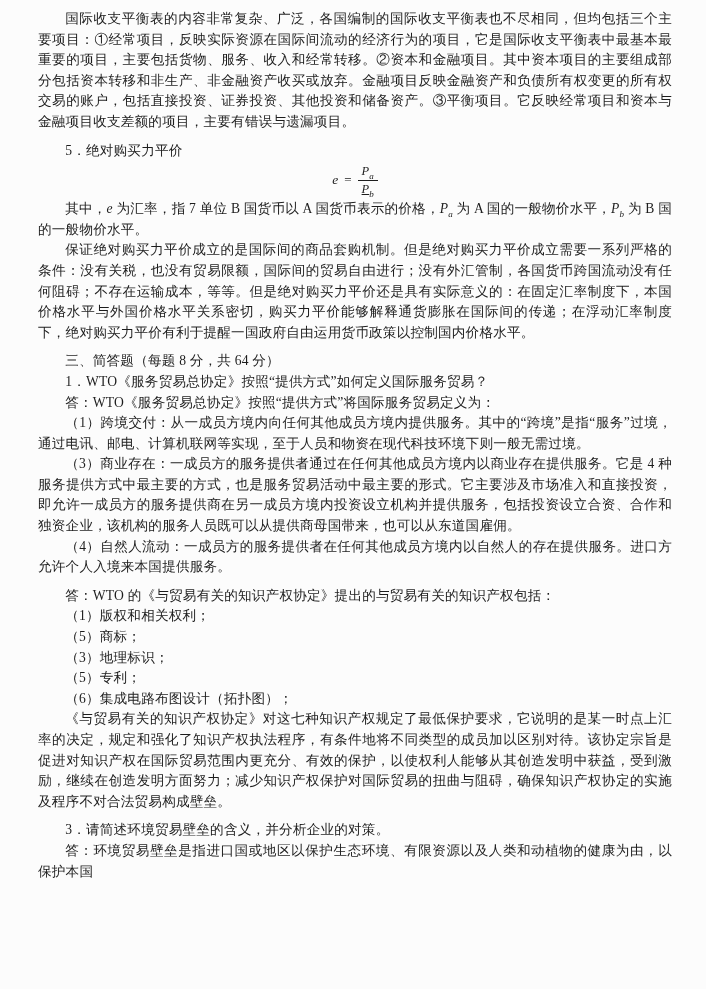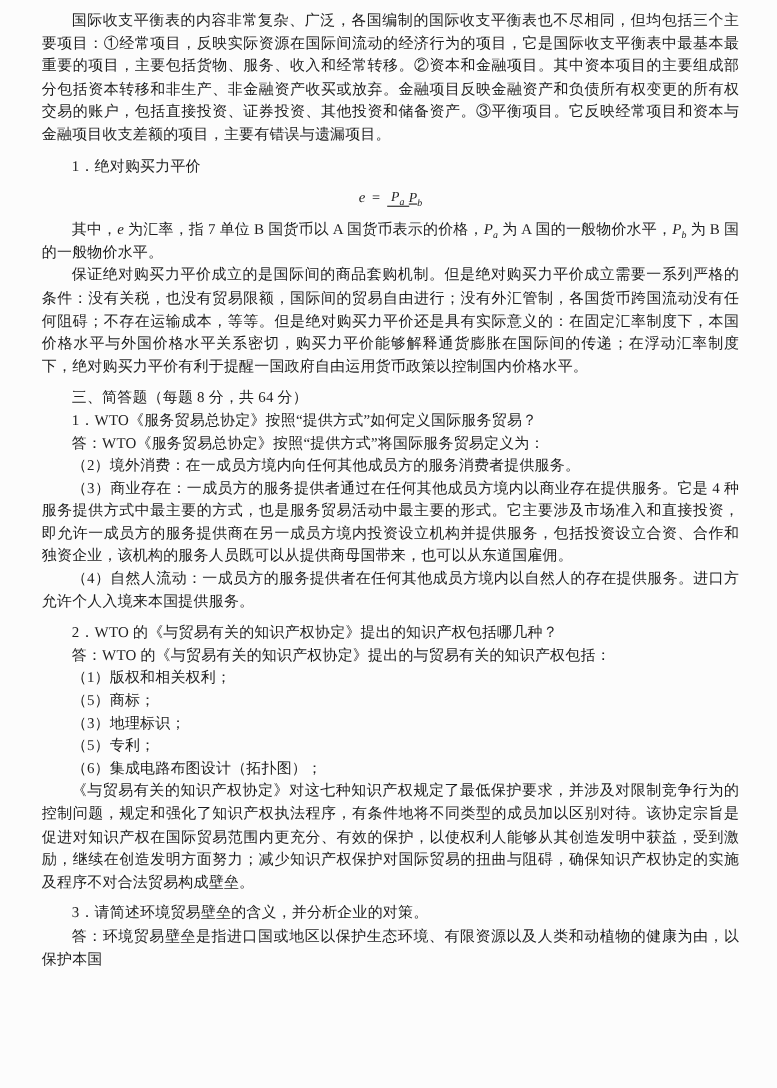--- a/index.html
+++ b/index.html
@@ -31,71 +31,70 @@
   .formula-row {
     height: 38px;
     display: flex;
     align-items: center;
     justify-content: center;
   }
   .f-lhs { font-style: italic; font-size: 13.5px; }
   .f-eq { margin: 0 6px; font-size: 13px; }
   .frac {
     display: inline-flex;
-    flex-direction: row;
+    flex-direction: column;
     align-items: center;
     font-size: 12.5px;
     line-height: 1.15;
   }
   .frac .num { border-bottom: 1px solid #1d1d1d; padding: 0 4px 1px; }
   .frac .den { padding-top: 1px; text-decoration: underline; }
 </style>
 </head>
 <body>
 
 <div class="page">
 
   <p class="para">国际收支平衡表的内容非常复杂、广泛，各国编制的国际收支平衡表也不尽相同，但均包括三个主要项目：①经常项目，反映实际资源在国际间流动的经济行为的项目，它是国际收支平衡表中最基本最重要的项目，主要包括货物、服务、收入和经常转移。②资本和金融项目。其中资本项目的主要组成部分包括资本转移和非生产、非金融资产收买或放弃。金融项目反映金融资产和负债所有权变更的所有权交易的账户，包括直接投资、证券投资、其他投资和储备资产。③平衡项目。它反映经常项目和资本与金融项目收支差额的项目，主要有错误与遗漏项目。</p>
 
   <div class="gap"></div>
 
-  <p class="para">1．绝对购买力平价</p>
+  <p class="para">5．绝对购买力平价</p>
 
   <div class="formula-row">
     <span class="f-lhs">e</span>
     <span class="f-eq">=</span>
     <span class="frac">
       <span class="num"><span class="var">P</span><sub class="vsub">a</sub></span>
       <span class="den"><span class="var">P</span><sub class="vsub">b</sub></span>
     </span>
   </div>
 
   <p class="para"><span>其中，</span><span class="var">e</span><span> 为汇率，指 7 单位 B 国货币以 A 国货币表示的价格，</span><span class="var">P</span><sub class="vsub">a</sub><span> 为 A 国的一般物价水平，</span><span class="var">P</span><sub class="vsub">b</sub><span> 为 B 国的一般物价水平。</span></p>
 
   <p class="para">保证绝对购买力平价成立的是国际间的商品套购机制。但是绝对购买力平价成立需要一系列严格的条件：没有关税，也没有贸易限额，国际间的贸易自由进行；没有外汇管制，各国货币跨国流动没有任何阻碍；不存在运输成本，等等。但是绝对购买力平价还是具有实际意义的：在固定汇率制度下，本国价格水平与外国价格水平关系密切，购买力平价能够解释通货膨胀在国际间的传递；在浮动汇率制度下，绝对购买力平价有利于提醒一国政府自由运用货币政策以控制国内价格水平。</p>
 
   <div class="gap"></div>
 
   <p class="para">三、简答题（每题 8 分，共 64 分）</p>
 
   <p class="para">1．WTO《服务贸易总协定》按照“提供方式”如何定义国际服务贸易？</p>
   <p class="para">答：WTO《服务贸易总协定》按照“提供方式”将国际服务贸易定义为：</p>
-  <p class="para">（2）境外消费：在一成员方境内向任何其他成员方的服务消费者提供服务。</p>
+  <p class="para">（1）跨境交付：从一成员方境内向任何其他成员方境内提供服务。其中的“跨境”是指“服务”过境，通过电讯、邮电、计算机联网等实现，至于人员和物资在现代科技环境下则一般无需过境。</p>
   <p class="para">（3）商业存在：一成员方的服务提供者通过在任何其他成员方境内以商业存在提供服务。它是 4 种服务提供方式中最主要的方式，也是服务贸易活动中最主要的形式。它主要涉及市场准入和直接投资，即允许一成员方的服务提供商在另一成员方境内投资设立机构并提供服务，包括投资设立合资、合作和独资企业，该机构的服务人员既可以从提供商母国带来，也可以从东道国雇佣。</p>
   <p class="para">（4）自然人流动：一成员方的服务提供者在任何其他成员方境内以自然人的存在提供服务。进口方允许个人入境来本国提供服务。</p>
 
   <div class="gap"></div>
 
-  <p class="para">2．WTO 的《与贸易有关的知识产权协定》提出的知识产权包括哪几种？</p>
   <p class="para">答：WTO 的《与贸易有关的知识产权协定》提出的与贸易有关的知识产权包括：</p>
   <p class="para">（1）版权和相关权利；</p>
   <p class="para">（5）商标；</p>
   <p class="para">（3）地理标识；</p>
   <p class="para">（5）专利；</p>
   <p class="para">（6）集成电路布图设计（拓扑图）；</p>
-  <p class="para">《与贸易有关的知识产权协定》对这七种知识产权规定了最低保护要求，并涉及对限制竞争行为的控制问题，规定和强化了知识产权执法程序，有条件地将不同类型的成员加以区别对待。该协定宗旨是促进对知识产权在国际贸易范围内更充分、有效的保护，以使权利人能够从其创造发明中获益，受到激励，继续在创造发明方面努力；减少知识产权保护对国际贸易的扭曲与阻碍，确保知识产权协定的实施及程序不对合法贸易构成壁垒。</p>
+  <p class="para">《与贸易有关的知识产权协定》对这七种知识产权规定了最低保护要求，它说明的是某一时点上汇率的决定，规定和强化了知识产权执法程序，有条件地将不同类型的成员加以区别对待。该协定宗旨是促进对知识产权在国际贸易范围内更充分、有效的保护，以使权利人能够从其创造发明中获益，受到激励，继续在创造发明方面努力；减少知识产权保护对国际贸易的扭曲与阻碍，确保知识产权协定的实施及程序不对合法贸易构成壁垒。</p>
 
   <div class="gap"></div>
 
   <p class="para">3．请简述环境贸易壁垒的含义，并分析企业的对策。</p>
   <p class="para">答：环境贸易壁垒是指进口国或地区以保护生态环境、有限资源以及人类和动植物的健康为由，以保护本国</p>
 
 </div>
 
 </body></html>

